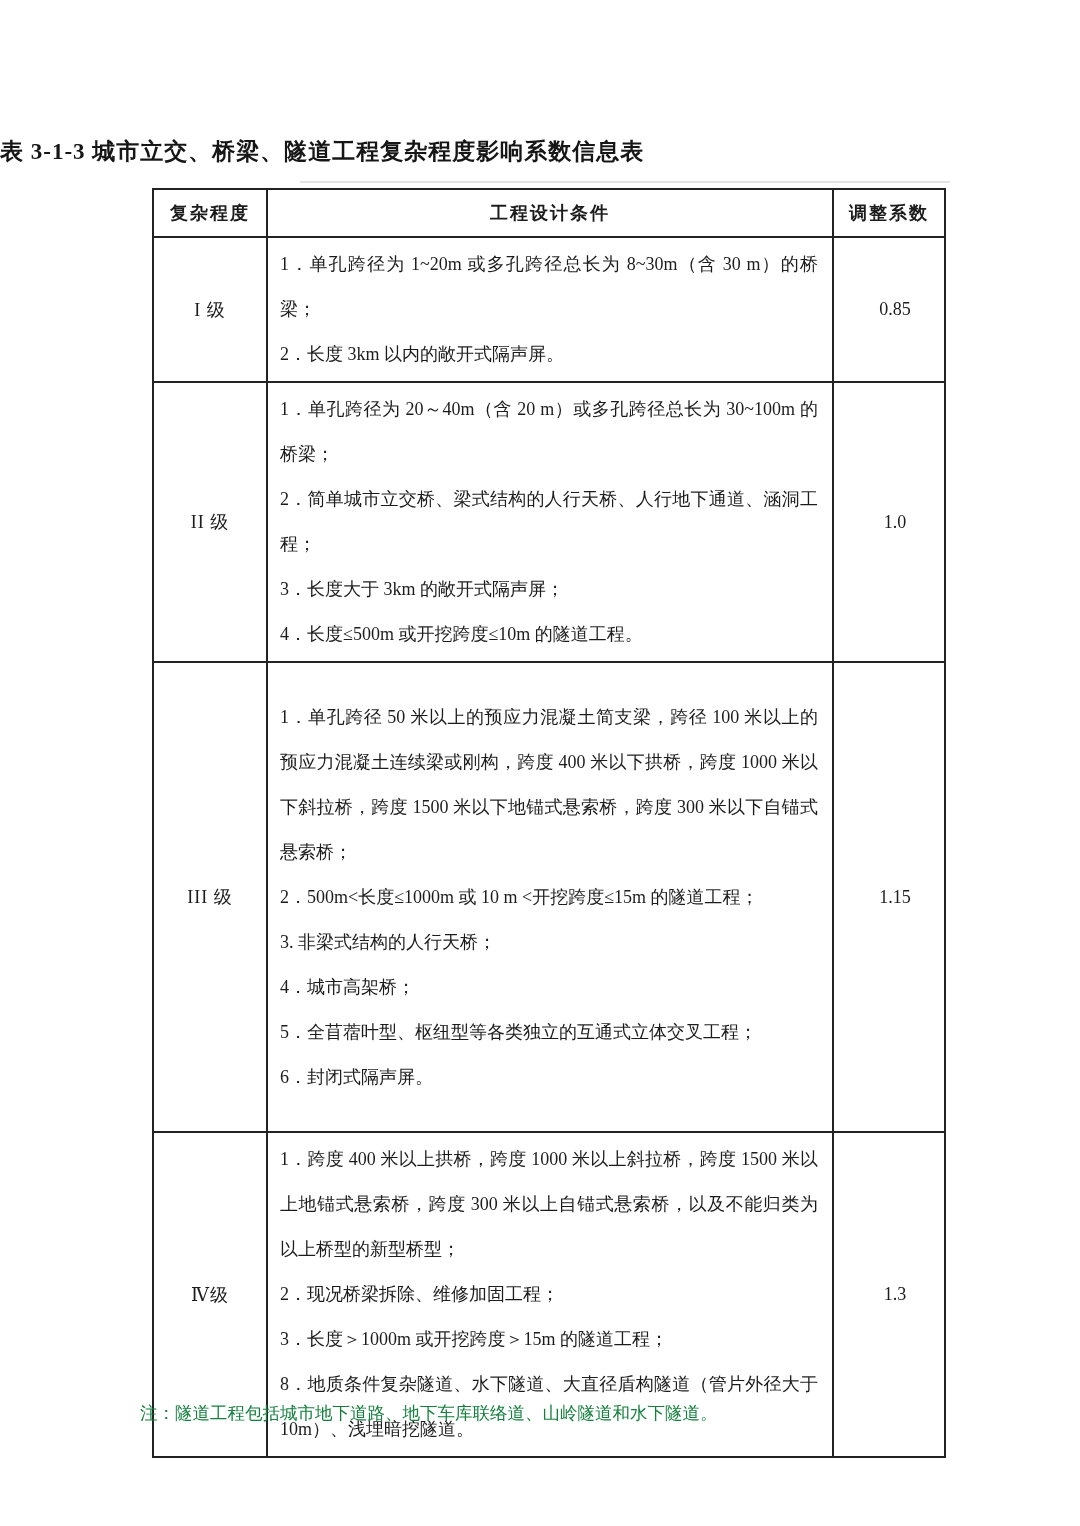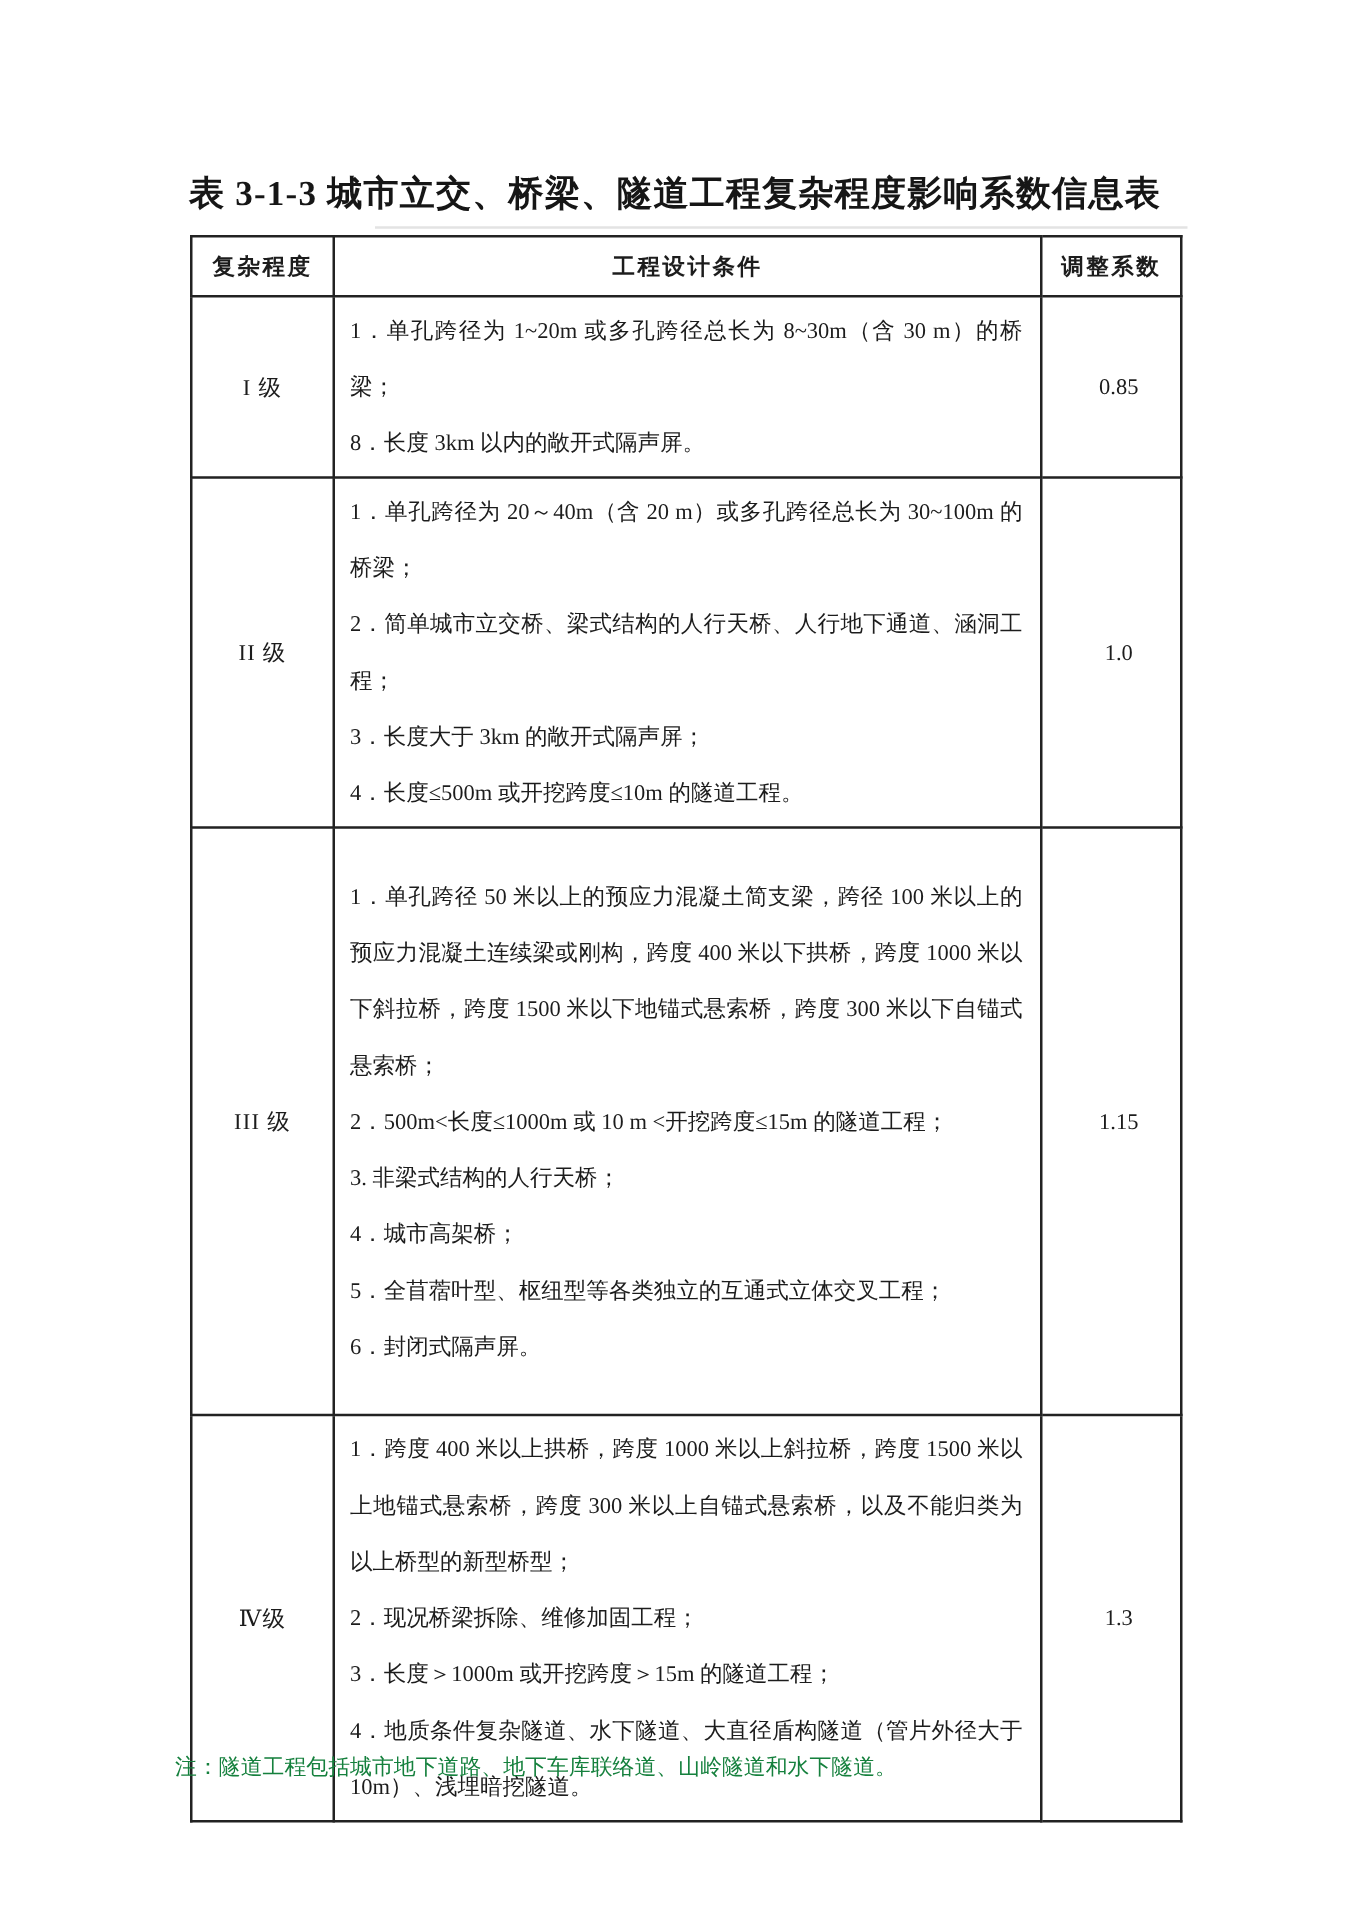--- a/index.html
+++ b/index.html
@@ -14,22 +14,22 @@
     background: #ffffff;
     font-family: "Liberation Serif", "DejaVu Serif", serif;
     color: #1c1c1c;
     overflow: hidden;
   }
   .doc-title {
     position: absolute;
     top: 136px;
     left: 0;
     width: 1080px;
-    text-align: center;
-    font-size: 28px;
+    text-align: left;
+    font-size: 23px;
     font-weight: bold;
     letter-spacing: 1px;
     color: #161616;
   }
   .scan-artifact-line {
     position: absolute;
     top: 181px;
     left: 300px;
     width: 650px;
     height: 2px;
@@ -109,21 +109,21 @@
         <th>工程设计条件</th>
         <th>调整系数</th>
       </tr>
     </thead>
     <tbody>
 
       <tr class="row-i">
         <td class="level-cell">I 级</td>
         <td class="cond-cell">
           <p>1．单孔跨径为 1~20m 或多孔跨径总长为 8~30m（含 30 m）的桥梁；</p>
-          <p>8．长度 3km 以内的敞开式隔声屏。</p>
+          <p>2．长度 3km 以内的敞开式隔声屏。</p>
         </td>
         <td class="coef-cell">0.85</td>
       </tr>
 
       <tr class="row-ii">
         <td class="level-cell">II 级</td>
         <td class="cond-cell">
           <p>1．单孔跨径为 20～40m（含 20 m）或多孔跨径总长为 30~100m 的桥梁；</p>
           <p>2．简单城市立交桥、梁式结构的人行天桥、人行地下通道、涵洞工程；</p>
           <p>3．长度大于 3km 的敞开式隔声屏；</p>
@@ -144,21 +144,21 @@
         </td>
         <td class="coef-cell">1.15</td>
       </tr>
 
       <tr class="row-iv">
         <td class="level-cell">Ⅳ级</td>
         <td class="cond-cell">
           <p>1．跨度 400 米以上拱桥，跨度 1000 米以上斜拉桥，跨度 1500 米以上地锚式悬索桥，跨度 300 米以上自锚式悬索桥，以及不能归类为以上桥型的新型桥型；</p>
           <p>2．现况桥梁拆除、维修加固工程；</p>
           <p>3．长度＞1000m 或开挖跨度＞15m 的隧道工程；</p>
-          <p>4．地质条件复杂隧道、水下隧道、大直径盾构隧道（管片外径大于 10m）、浅埋暗挖隧道。</p>
+          <p>8．地质条件复杂隧道、水下隧道、大直径盾构隧道（管片外径大于 10m）、浅埋暗挖隧道。</p>
         </td>
         <td class="coef-cell">1.3</td>
       </tr>
 
     </tbody>
   </table>
 
   <div class="footnote">注：隧道工程包括城市地下道路、地下车库联络道、山岭隧道和水下隧道。</div>
 
 </div>

